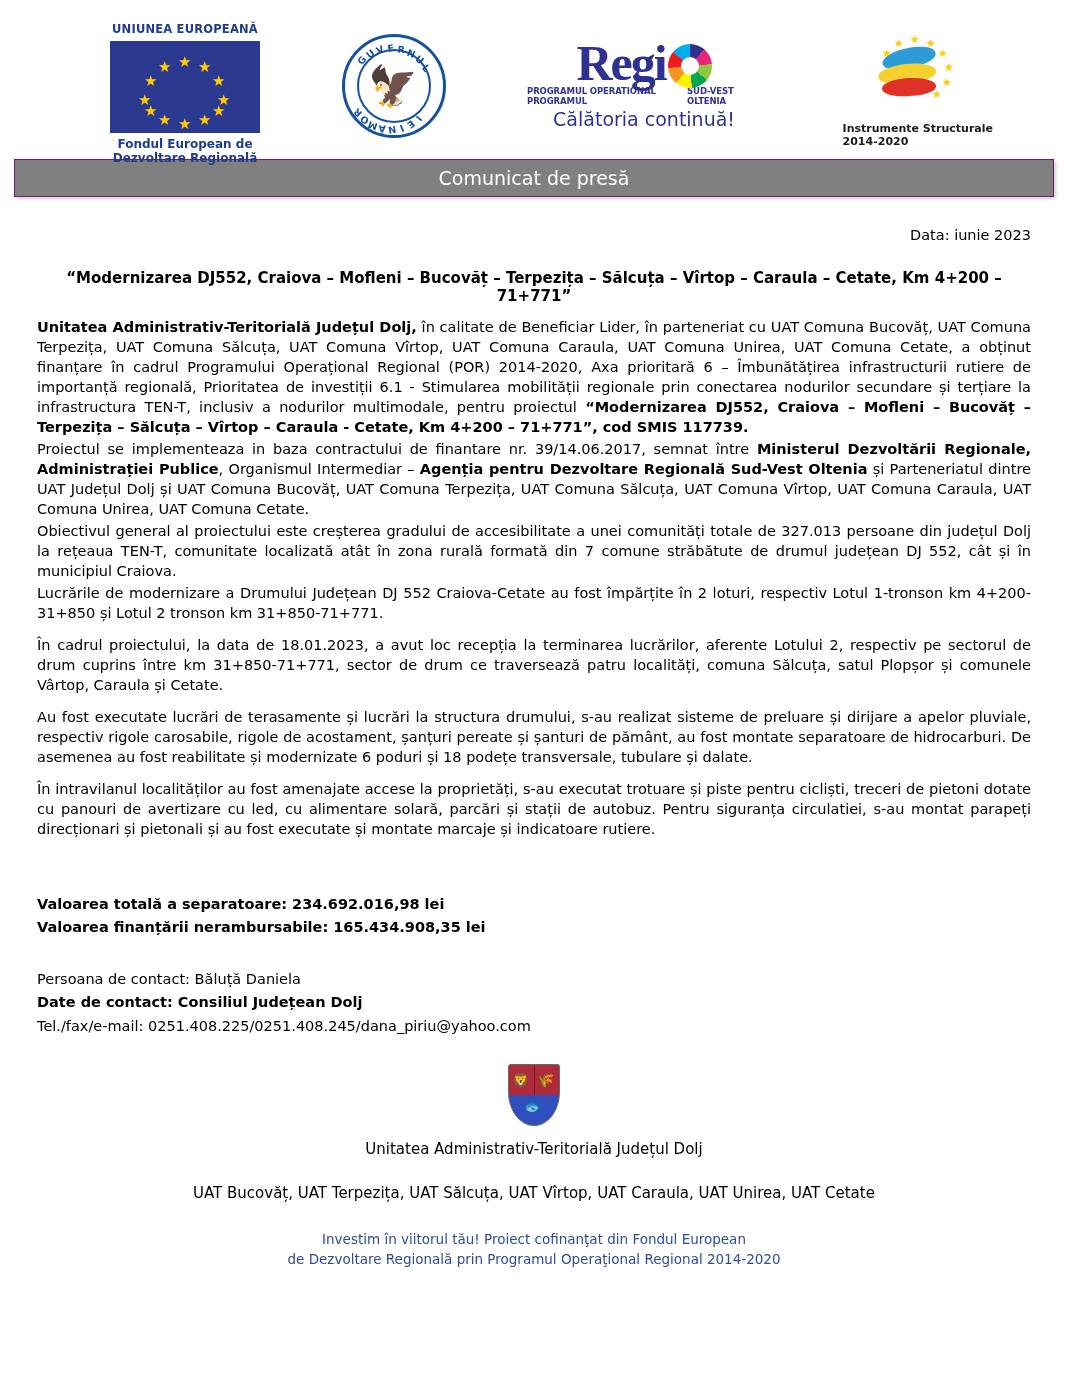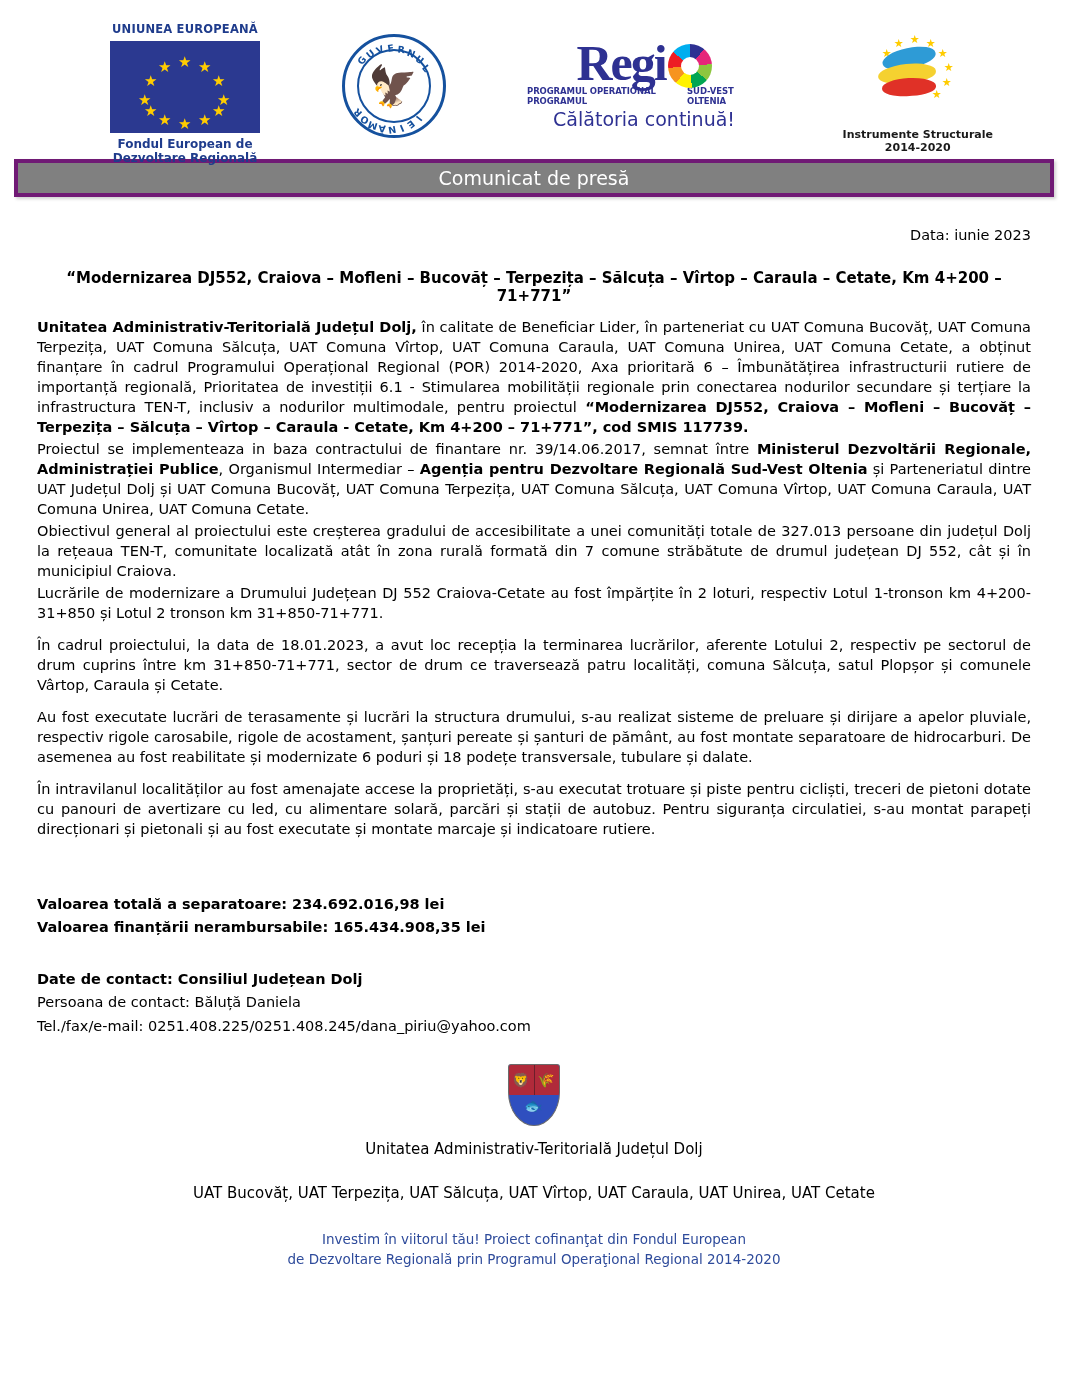--- a/index.html
+++ b/index.html
@@ -51,28 +51,28 @@
   .regio-ring::after { content:""; position:absolute; left:13px; top:13px; width:18px; height:18px;
                        border-radius:50%; background:#fff; }
   .regio-sub { display:flex; justify-content:space-between; width:234px; margin-top:-2px; }
   .regio-sub span { font-size:8.5px; font-weight:bold; color:#2e3192; letter-spacing:-.1px; }
   .regio-tag { font-size:19px; color:#2e3192; text-align:center; width:234px; margin-top:2px; }
 
   
   .is-globe { width:104px; height:82px; position:relative; }
   .is-star { position:absolute; color:#ffcc00; font-size:11px; line-height:11px; }
   .is-band { position:absolute; border-radius:50% 50% 45% 45%; }
-  .is-sub { font-size:11px; font-weight:bold; color:#1a1a1a; text-align:center; line-height:1.2; margin-top:12px; }
+  .is-sub { font-size:11px; font-weight:bold; color:#1a1a1a; line-height:1.2; margin-top:6px; }
 
   
   .banner {
     margin: 4px 14px 0 14px;
     height: 38px;
     background:#808080;
-    border:4px solid #701a75;
+    border:1px solid #701a75;
     box-shadow: 2px 2px 3px rgba(0,0,0,.18);
     display:flex; align-items:center; justify-content:center;
   }
   .banner-title { color:#ffffff; font-size:19px; }
 
   
   .content { padding: 0 37px; }
   .date-line { text-align:right; font-size:14.5px; margin-top:30px; }
   .subtitle { text-align:center; font-weight:bold; font-size:14.5px; margin-top:26px; }
   .proj-title { text-align:center; font-weight:bold; font-size:15px; margin-top:26px; }
@@ -217,22 +217,22 @@
     <p class="body">Au fost executate lucrări de terasamente și lucrări la structura drumului, s-au realizat sisteme de preluare și dirijare a apelor pluviale, respectiv rigole carosabile, rigole de acostament, șanțuri pereate și șanturi de pământ, au fost montate separatoare de hidrocarburi. De asemenea au fost reabilitate și modernizate 6 poduri și 18 podețe transversale, tubulare și dalate.</p>
 
     <p class="body">În intravilanul localităților au fost amenajate accese la proprietăți, s-au executat trotuare și piste pentru cicliști, treceri de pietoni dotate cu panouri de avertizare cu led, cu alimentare solară, parcări și stații de autobuz. Pentru siguranța circulatiei, s-au montat parapeți direcționari și pietonali și au fost executate și montate marcaje și indicatoare rutiere.</p>
 
     <div class="facts">
       <div><b>Valoarea totală a separatoare: 234.692.016,98 lei</b></div>
       <div><b>Valoarea finanțării nerambursabile: 165.434.908,35 lei</b></div>
     </div>
 
     <div class="contact">
+      <div>Persoana de contact: Băluță Daniela</div>
       <div><b>Date de contact: Consiliul Județean Dolj</b></div>
-      <div>Persoana de contact: Băluță Daniela</div>
       <div>Tel./fax/e-mail: 0251.408.225/0251.408.245/dana_piriu@yahoo.com</div>
     </div>
 
     <div class="coa-wrap">
       <div class="coa">
         <div class="coa-shield">
           <div class="coa-top">
             <div class="coa-top-l">🦁</div>
             <div class="coa-top-r">🌾</div>
           </div>

